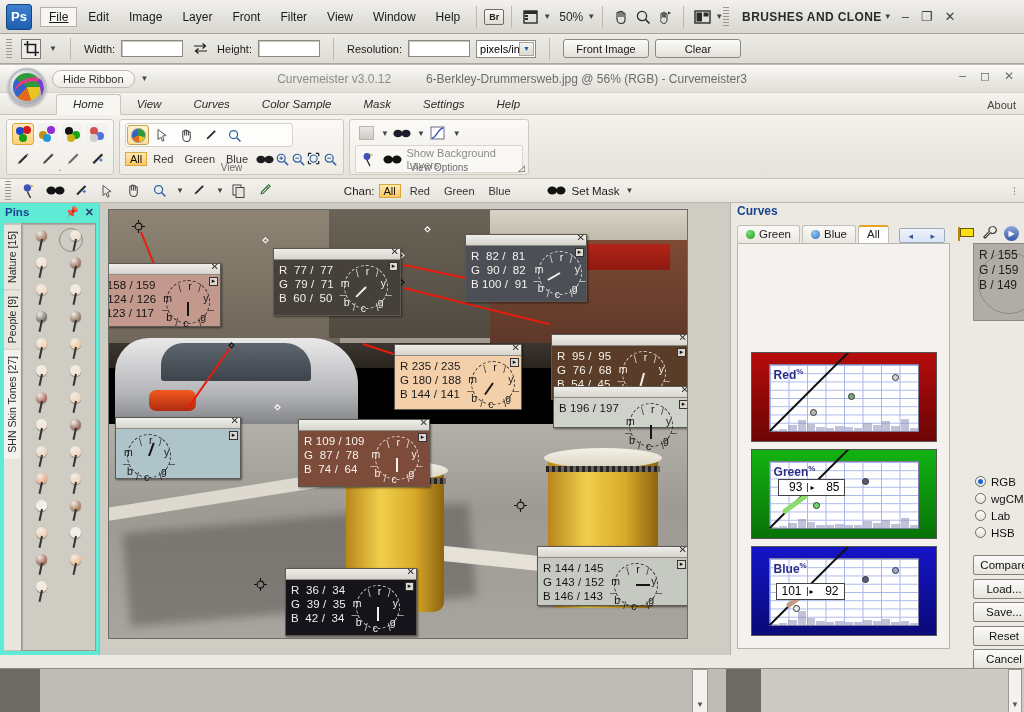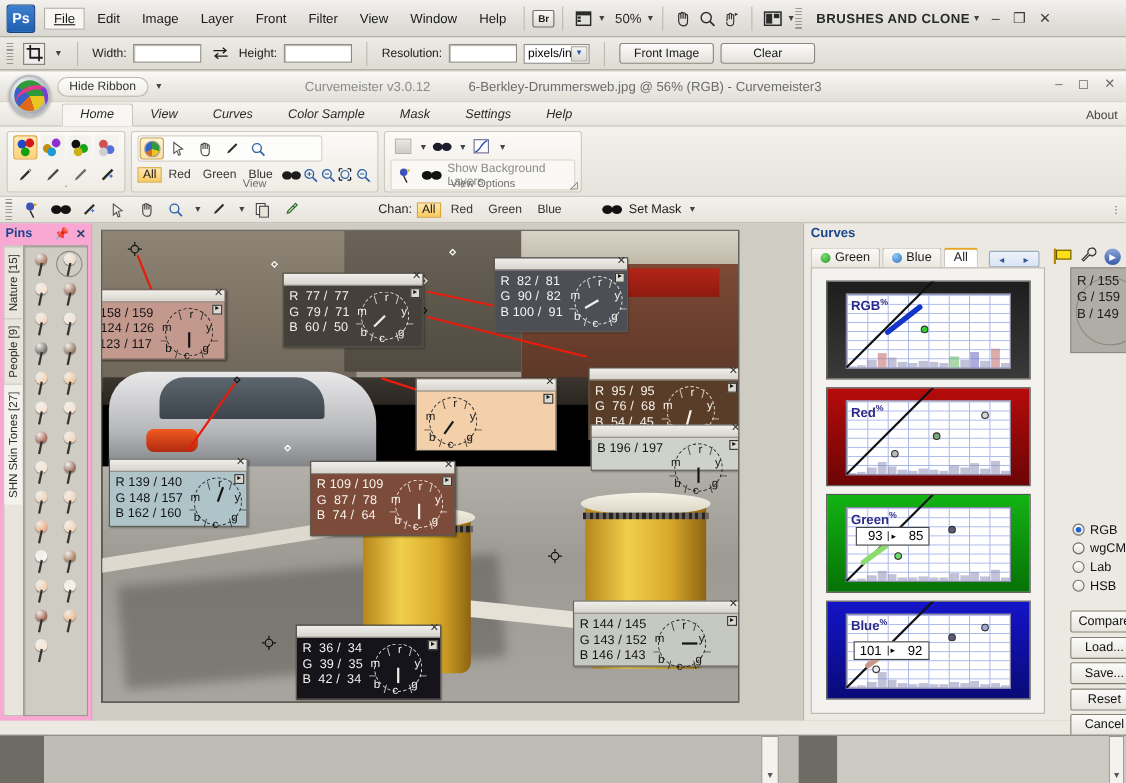--- a/index.html
+++ b/index.html
@@ -140,21 +140,21 @@
   
   .cm-toolbar2 {
     height:24px;background:linear-gradient(#f4f2ed,#e6e3dc);border-bottom:1px solid #bdb9b0;
     display:flex;align-items:center;padding:0 5px;gap:4px;
   }
 
   
   .cm-body { position:relative;height:452px;display:flex;background:#d6d3cb; }
 
   
-  .pins-panel { width:84px;background:#f9a8d4;border-right:1px solid #b6b2a9;display:flex;flex-direction:column; }
+  .pins-panel { width:100px;background:#5eead4;border-right:1px solid #b6b2a9;display:flex;flex-direction:column; }
   .pins-head { height:18px;display:flex;align-items:center;padding:0 5px;color:#19448e;font-weight:bold;font-size:11.5px; }
   .pins-head .sp { flex:1; }
   .pins-head .hic { color:#23456f;font-size:11px;margin-left:6px; }
   .pins-inner { flex:1;display:flex;padding:2px 3px 4px 3px; }
   .pins-vtabs { width:18px;display:flex;flex-direction:column;align-items:flex-start;
     background:#e8e5dc;border:1px solid #c3bfb5;border-right:none; }
   .vtab { writing-mode:vertical-rl;transform:rotate(180deg);font-size:10.5px;color:#2b2b2b;
     padding:6px 2px;border-bottom:1px solid #c9c5bb;white-space:nowrap; }
   .vtab.sel { background:#f4f2ec; }
   .pins-list { flex:1;background:#cfccc4;border:1px solid #9e9a92;
@@ -1060,20 +1060,21 @@
                     <div class="cp-needle" style="transform:rotate(60deg)"></div>
                   </div>
                   <div class="cp-arrow">▸</div>
                 </div>
               </div>
               <div class="cpopup" style="left: 285px; top: 134px; width: 128px; height: 66px; background: rgb(243, 207, 170); color: rgb(26, 26, 26); z-index: 13;">
                 <div class="cp-title">
                   <span class="cp-close">✕</span>
                 </div>
                 <div class="cp-body">
+                  <div class="cp-vals"><div>R 235 / 235</div><div>G 180 / 188</div><div>B 144 / 141</div></div>
                   <div class="cp-wheel">
                     <div class="ring"></div>
                     <span style="left:28px;top:2px">r</span>
                     <span style="left:43px;top:14px">y</span>
                     <span style="left:40px;top:33px">g</span>
                     <span style="left:23px;top:39px">c</span>
                     <span style="left:6px;top:33px">b</span>
                     <span style="left:3px;top:14px">m</span>
                     <span style="left:18px;top:4px;opacity:.8">\</span>
                     <span style="left:38px;top:4px;opacity:.8">/</span>
@@ -1134,21 +1135,20 @@
                     <div class="cp-needle" style="transform:rotate(0deg)"></div>
                   </div>
                   <div class="cp-arrow">▸</div>
                 </div>
               </div>
               <div class="cpopup" style="left: 6px; top: 207px; width: 126px; height: 62px; background: rgb(174, 196, 201); color: rgb(20, 20, 20); z-index: 16;">
                 <div class="cp-title">
                   <span class="cp-close">✕</span>
                 </div>
                 <div class="cp-body">
-                  <div class="cp-vals"><div>R 139 / 140</div><div>G 148 / 157</div><div>B 162 / 160</div></div>
                   <div class="cp-wheel">
                     <div class="ring"></div>
                     <span style="left:28px;top:2px">r</span>
                     <span style="left:43px;top:14px">y</span>
                     <span style="left:40px;top:33px">g</span>
                     <span style="left:23px;top:39px">c</span>
                     <span style="left:6px;top:33px">b</span>
                     <span style="left:3px;top:14px">m</span>
                     <span style="left:18px;top:4px;opacity:.8">\</span>
                     <span style="left:38px;top:4px;opacity:.8">/</span>
@@ -1269,49 +1269,20 @@
                 <svg width="15" height="15" viewBox="0 0 15 15">
                     <path d="M10.5 1.5a3.5 3.5 0 0 0-3.2 4.9L1.8 11.9l1.3 1.3 5.5-5.5a3.5 3.5 0 1 0 1.9-6.2z" fill="none" stroke="#3a3a3a" stroke-width="1.2"></path>
                   </svg>
               </span>
               <span class="playic">▶</span>
             </div>
           </div>
 
           <div class="ch-main">
 
-            <div class="curvebox" style="top:11px;width:186px;height:90px;background:linear-gradient(#1d1d1d,#3a3a3a);">
-              <div class="inner">
-                <div class="grid"></div>
-                <div class="histo">
-                  <i style="height:6%"></i>
-                    <i style="height:10%"></i>
-                    <i style="height:30%"></i>
-                    <i style="height:55%;background:#c06a6a"></i>
-                    <i style="height:38%"></i>
-                    <i style="height:22%"></i>
-                    <i style="height:18%"></i>
-                    <i style="height:26%"></i>
-                    <i style="height:20%"></i>
-                    <i style="height:16%"></i>
-                    <i style="height:44%;background:#63b863"></i>
-                    <i style="height:30%"></i>
-                    <i style="height:58%;background:#6a6ac4"></i>
-                    <i style="height:26%"></i>
-                    <i style="height:70%;background:#c06a6a"></i>
-                    <i style="height:18%"></i>
-                </div>
-                <div class="diag"></div>
-                <div class="seg" style="left:24%;top:50%;width:28%;background:#1436c8;transform:rotate(-38deg);transform-origin:left center;"></div>
-                <div class="pt" style="left:45%;top:42%;background:#2fd02f;"></div>
-                <div class="cv-label">
-                  <span>RGB</span><sup>%</sup>
-                </div>
-              </div>
-            </div>
 
             <div class="curvebox" style="top:108px;width:186px;height:90px;background:linear-gradient(#b60b0b,#6c0505);">
               <div class="inner">
                 <div class="grid"></div>
                 <div class="histo">
                   <i style="height:5%"></i>
                     <i style="height:9%"></i>
                     <i style="height:24%"></i>
                     <i style="height:46%"></i>
                     <i style="height:30%"></i>

